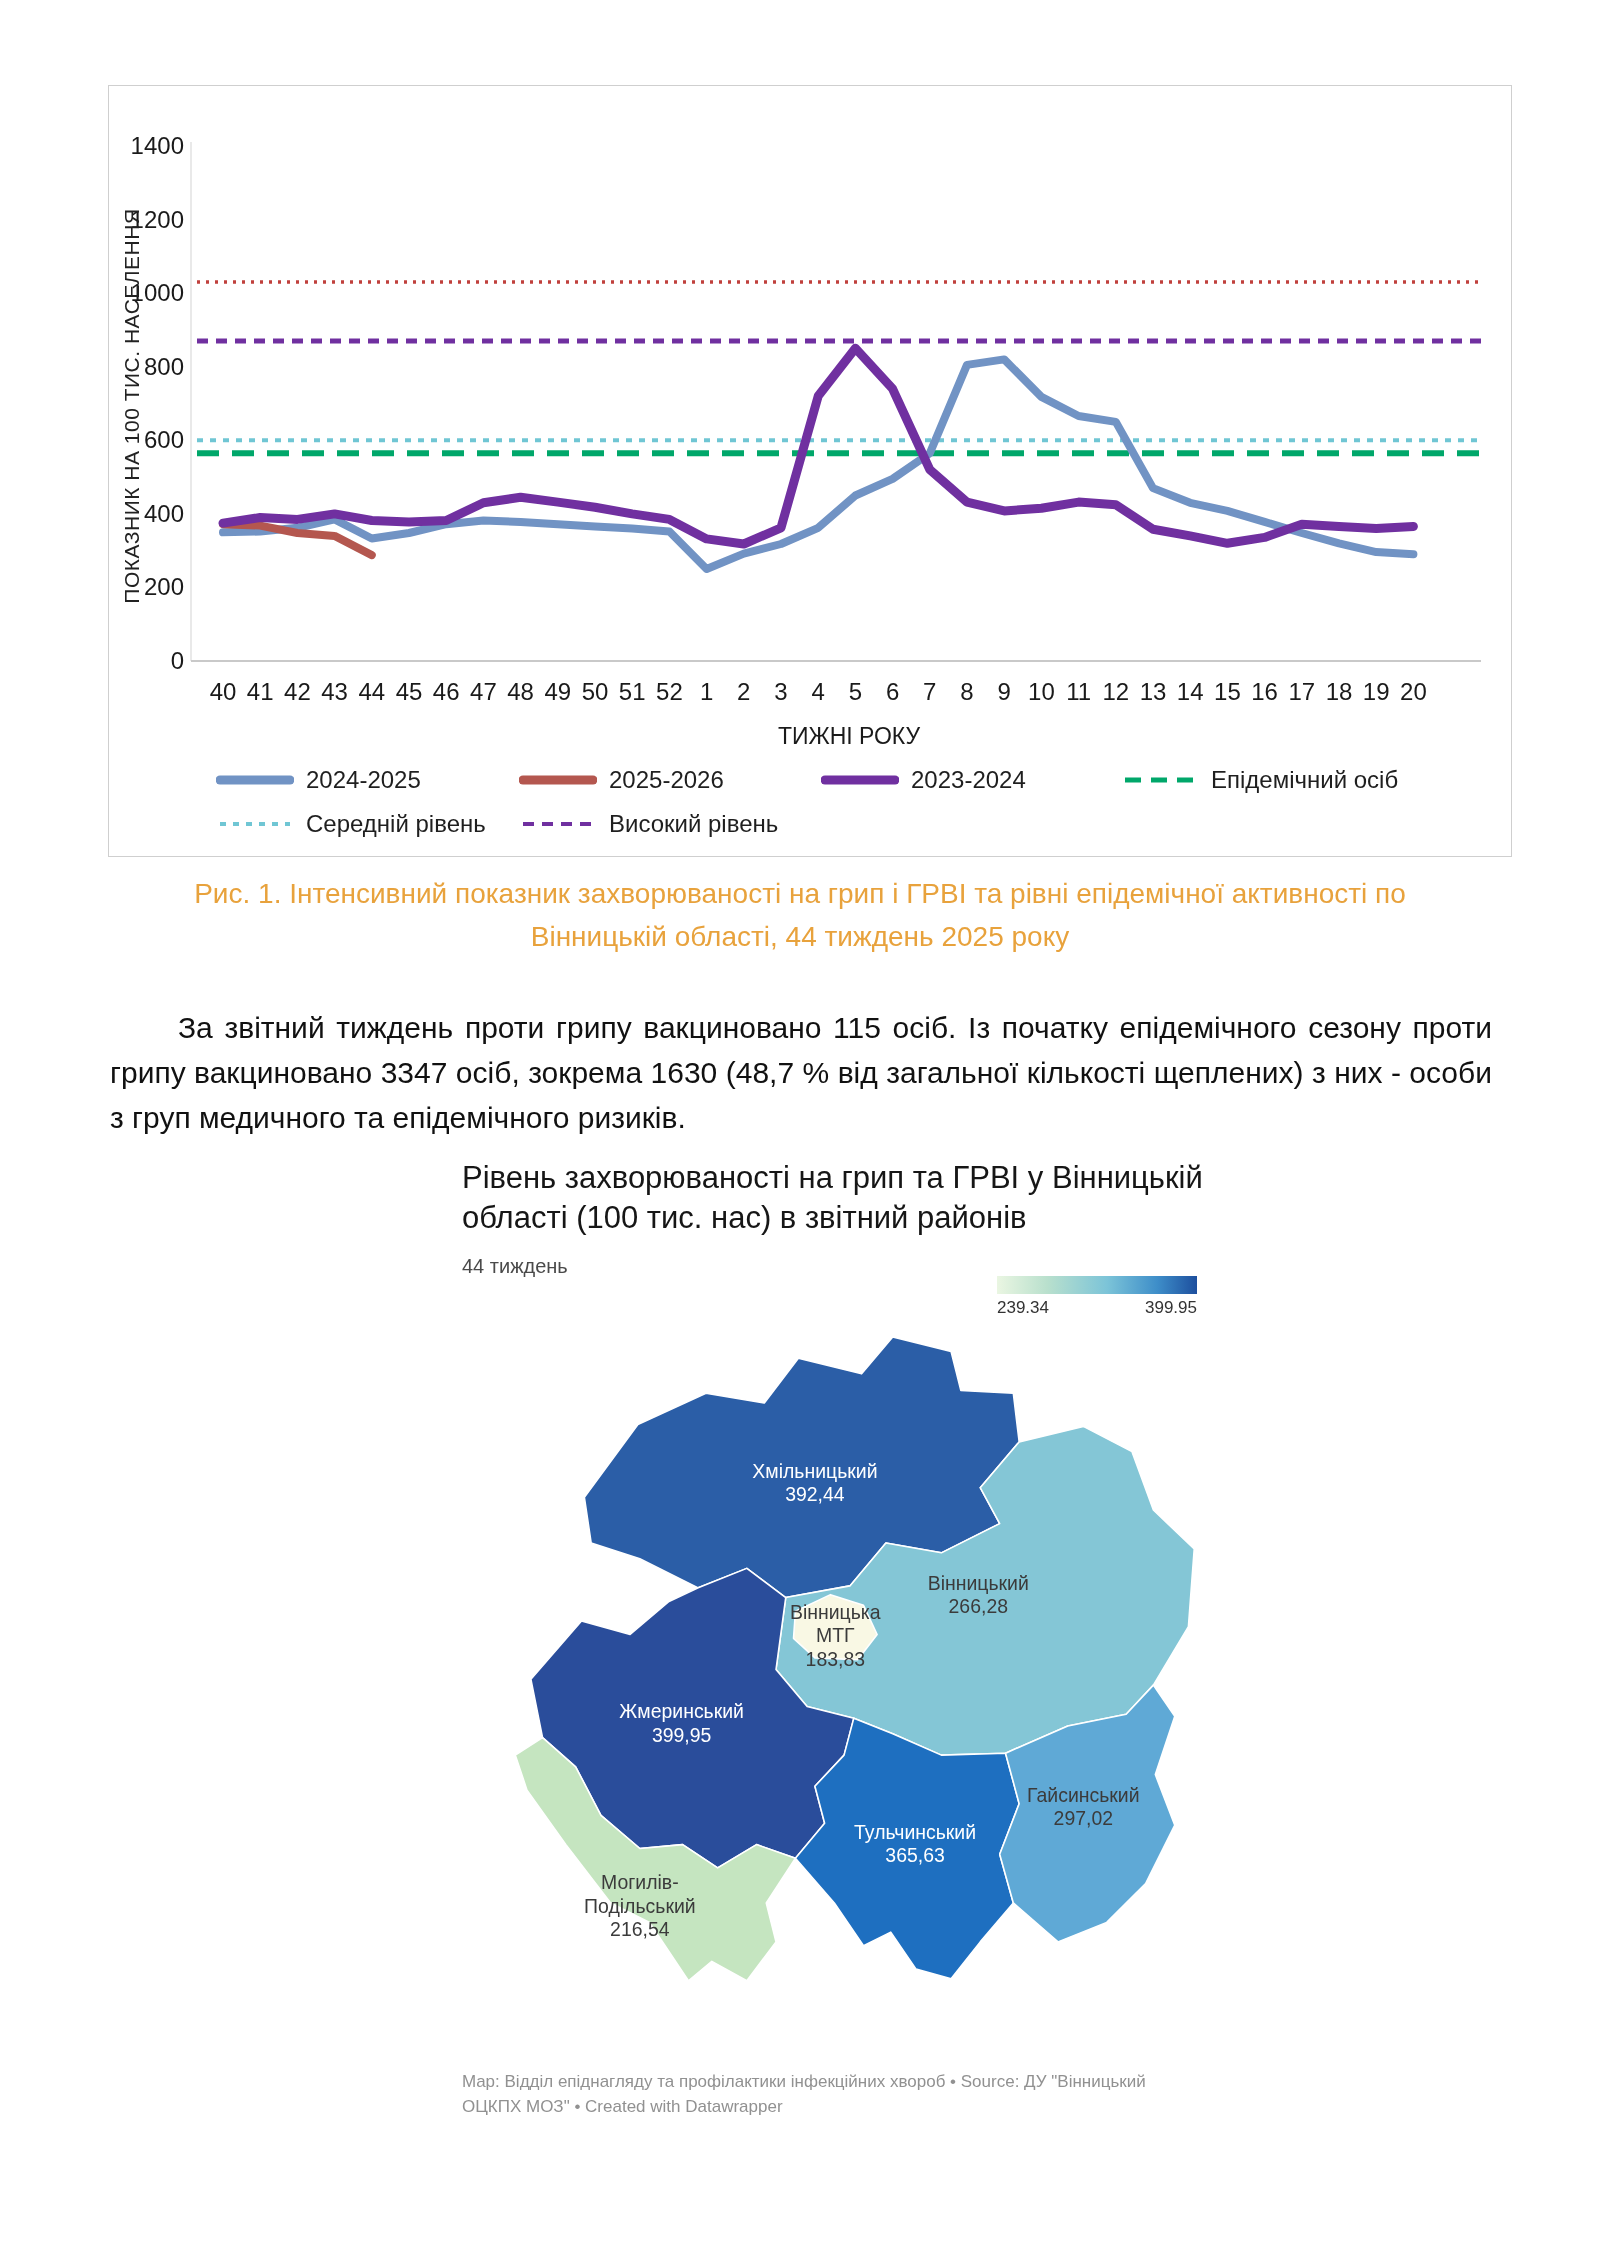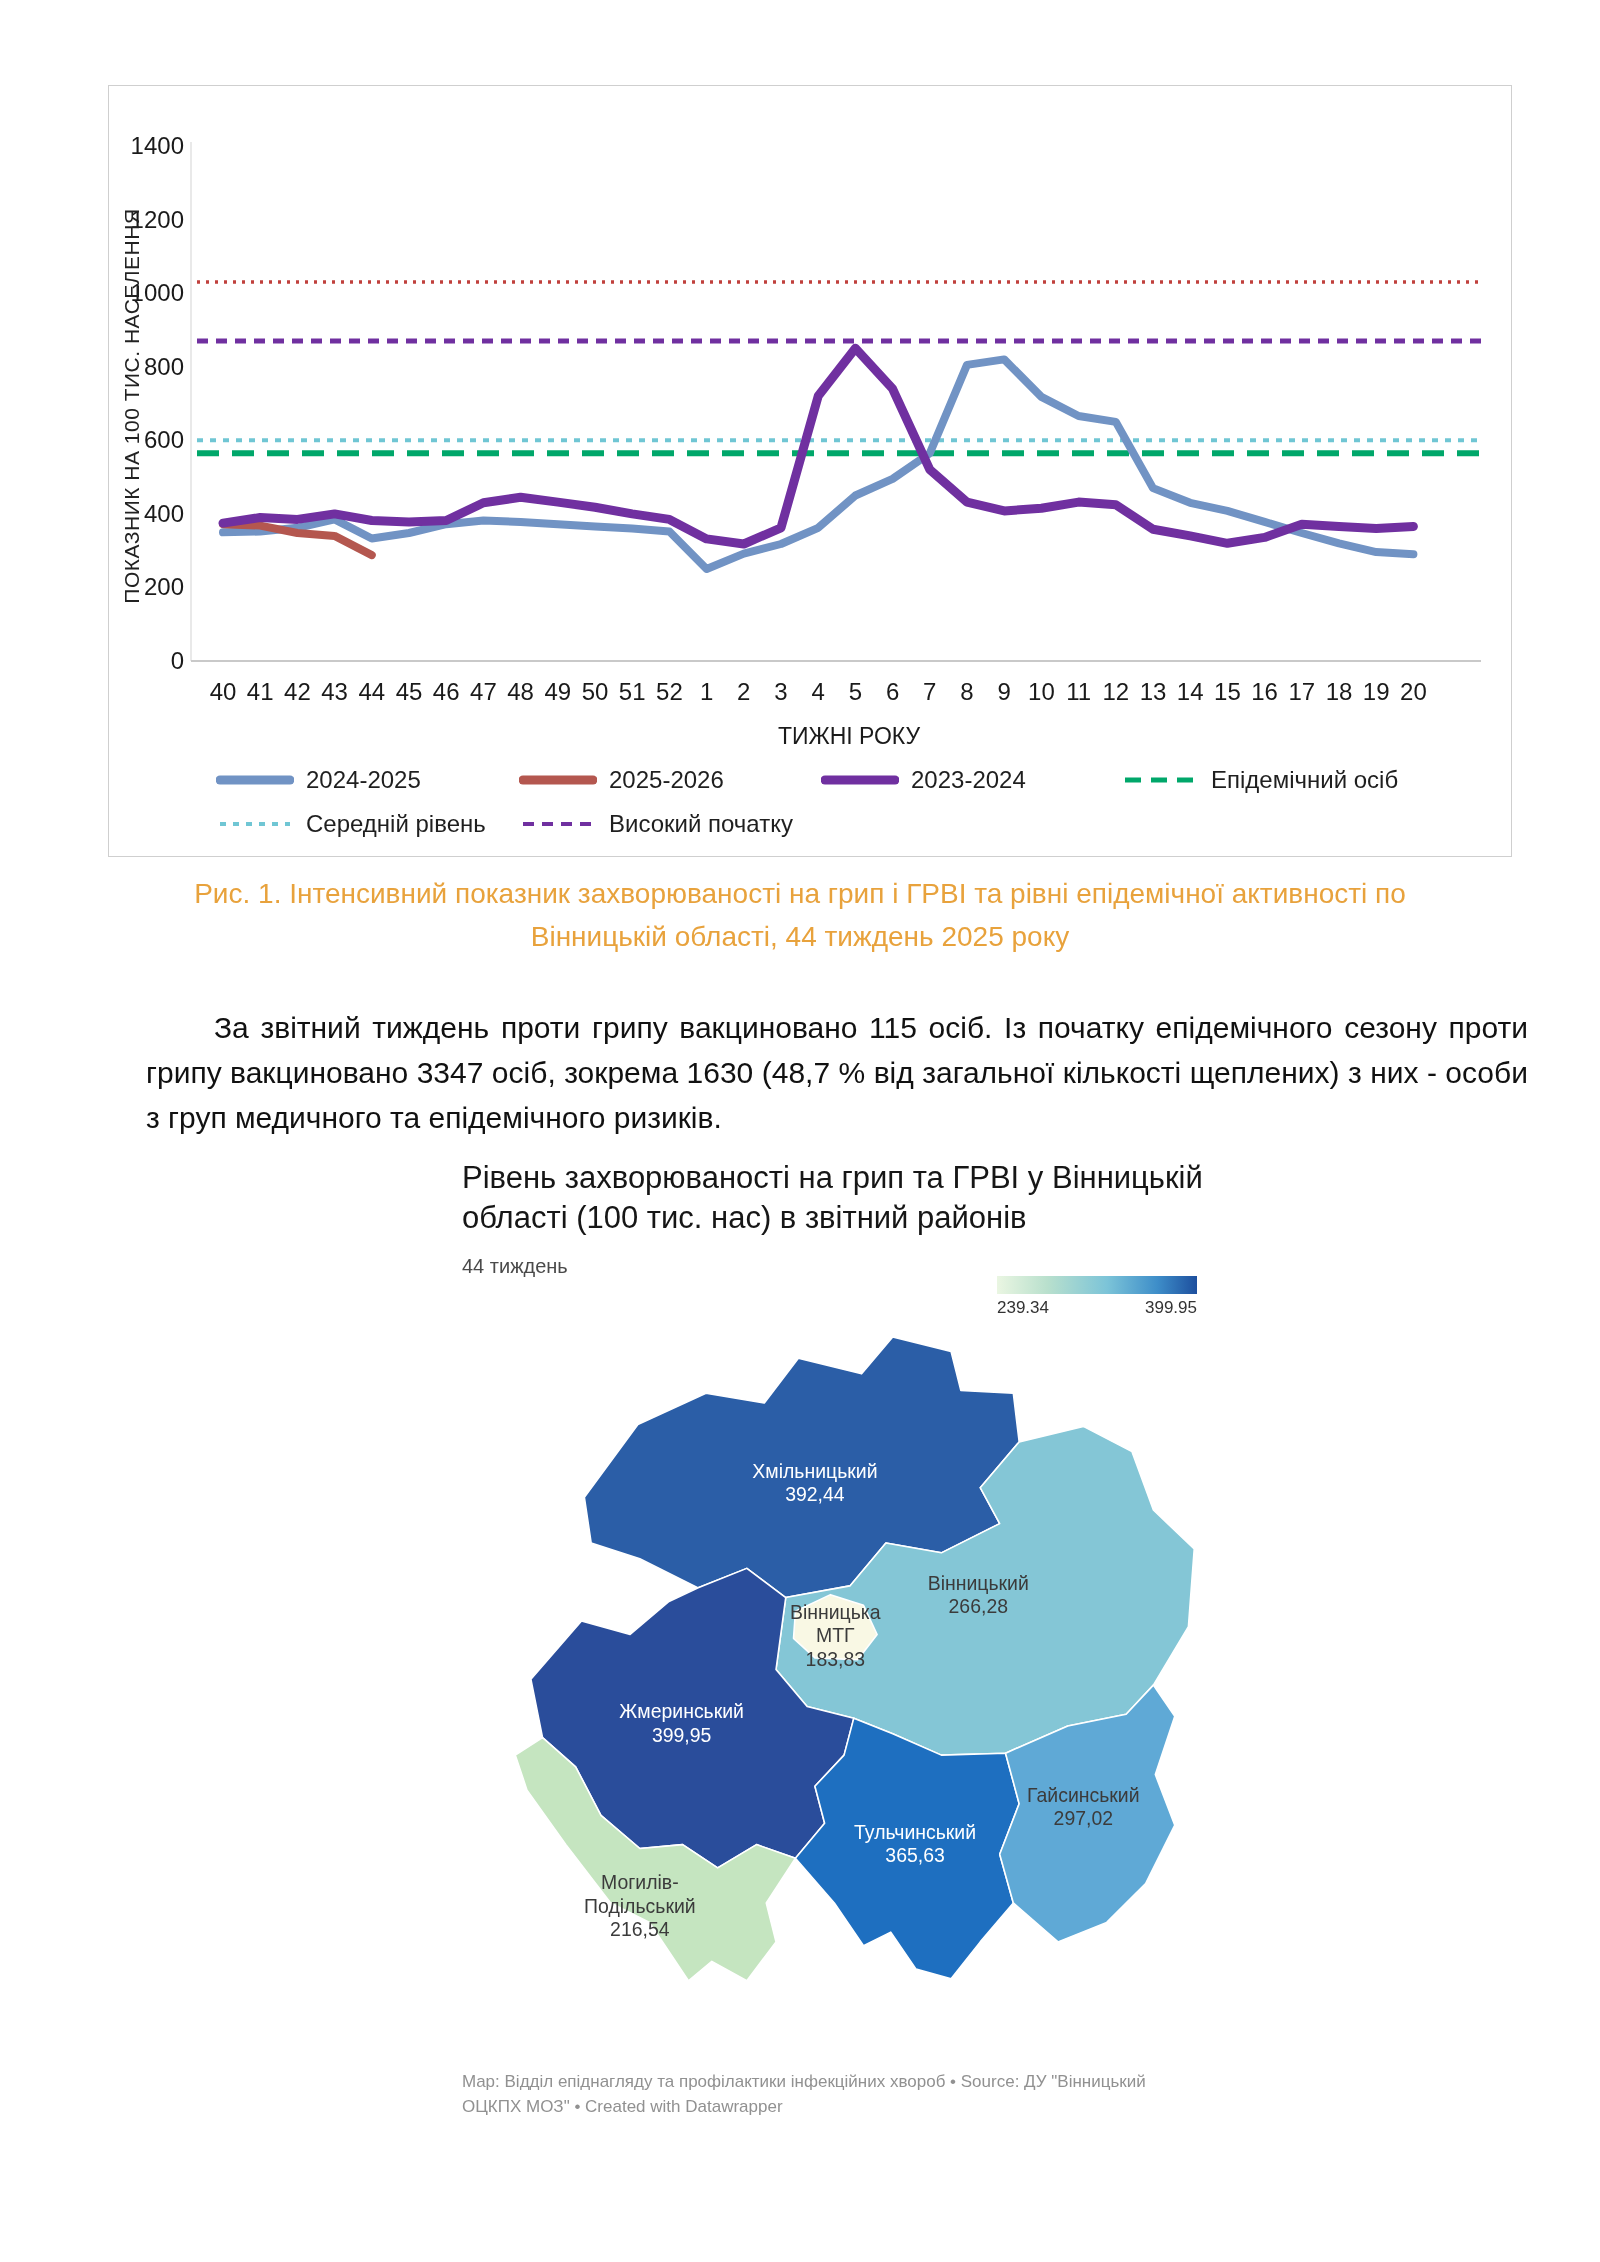--- a/index.html
+++ b/index.html
@@ -13,21 +13,21 @@
   .legend{padding-left:107px;}
   .legend-row{display:grid;grid-template-columns:303px 302px 300px auto;align-items:center;height:44px;}
   .legend-item{display:flex;align-items:center;gap:12px;font-size:24px;color:#1f1f1f;}
 
   
   .caption{position:absolute;left:60px;right:60px;top:872px;text-align:center;
            color:#E8A23C;font-weight:normal;font-size:28px;line-height:1.55;}
 
   
   .body-text{position:absolute;left:110px;top:975px;width:1382px;font-size:30px;
-             line-height:1.5;text-align:justify;text-indent:68px;color:#111;margin-left:36px;}
+             line-height:1.5;text-align:justify;text-indent:68px;color:#111;}
 
   
   .map-card{position:absolute;left:462px;top:1158px;width:800px;height:960px;}
   .map-title{font-size:31px;font-weight:normal;color:#161616;line-height:1.3;}
   .map-subtitle{margin-top:16px;font-size:20px;color:#4a4a4a;}
   .map-scale{position:absolute;left:535px;top:118px;width:200px;}
   .map-scale-bar{height:18px;width:200px;
      background:linear-gradient(90deg,#eaf6e2 0%,#b9e0cd 25%,#7cc4d8 55%,#3e8ec9 80%,#1d4f9e 100%);}
   .map-scale-labels{display:flex;justify-content:space-between;font-size:17px;color:#333;margin-top:4px;}
   .map-svg{position:absolute;left:0;top:140px;}
@@ -127,21 +127,21 @@
           <div class="legend-item">
             <svg width="78" height="14">
               <line x1="4" y1="7" x2="74" y2="7" stroke="#70C6D4" stroke-width="4" stroke-dasharray="6,7" stroke-linecap="butt"></line>
             </svg>
             <span>Середній рівень</span>
           </div>
           <div class="legend-item">
             <svg width="78" height="14">
               <line x1="4" y1="7" x2="74" y2="7" stroke="#7030A0" stroke-width="4" stroke-dasharray="11,8" stroke-linecap="butt"></line>
             </svg>
-            <span>Високий початку</span>
+            <span>Високий рівень</span>
           </div>
         </div>
       </div>
   </div>
 
   <div class="caption">
     <div>Рис. 1. Інтенсивний показник захворюваності на грип і ГРВІ та рівні епідемічної активності  по</div>
     <div>Вінницькій області, 44 тиждень 2025 року</div>
   </div>
 

